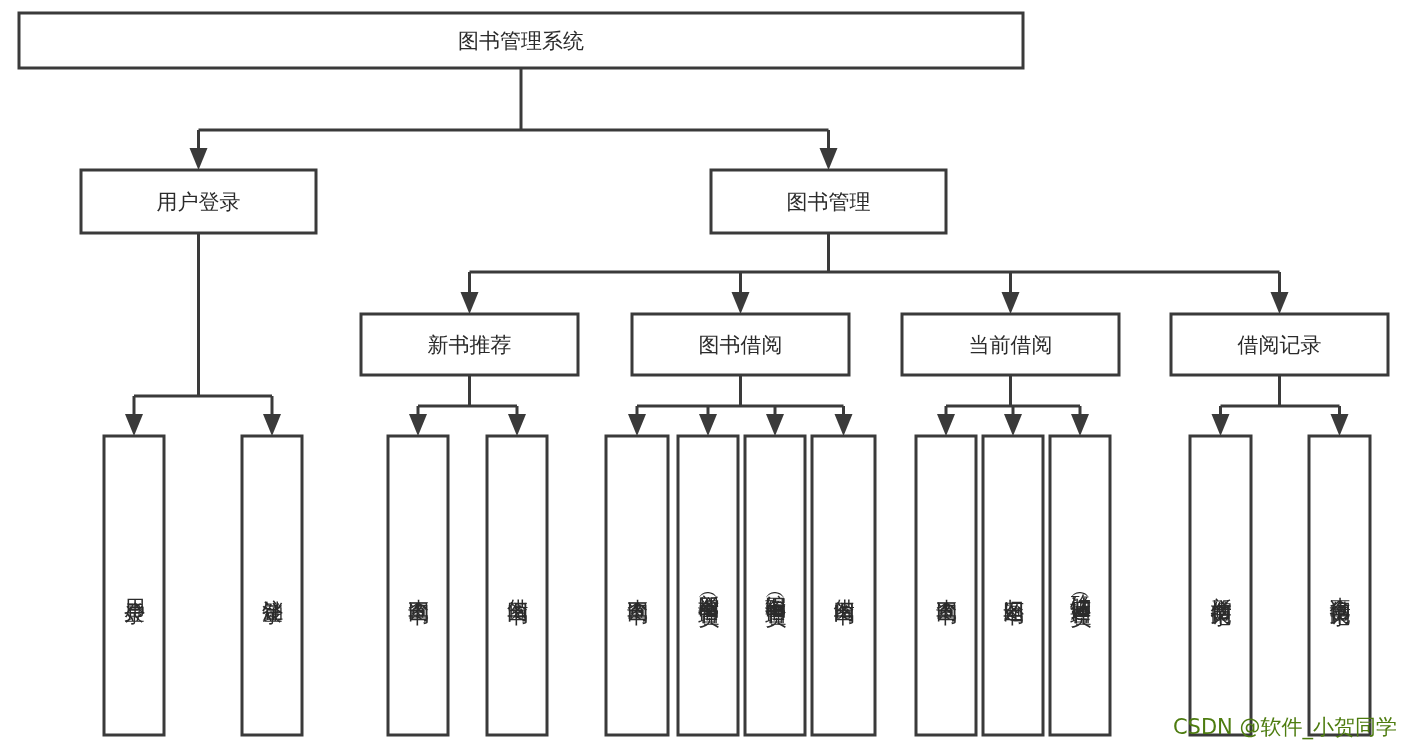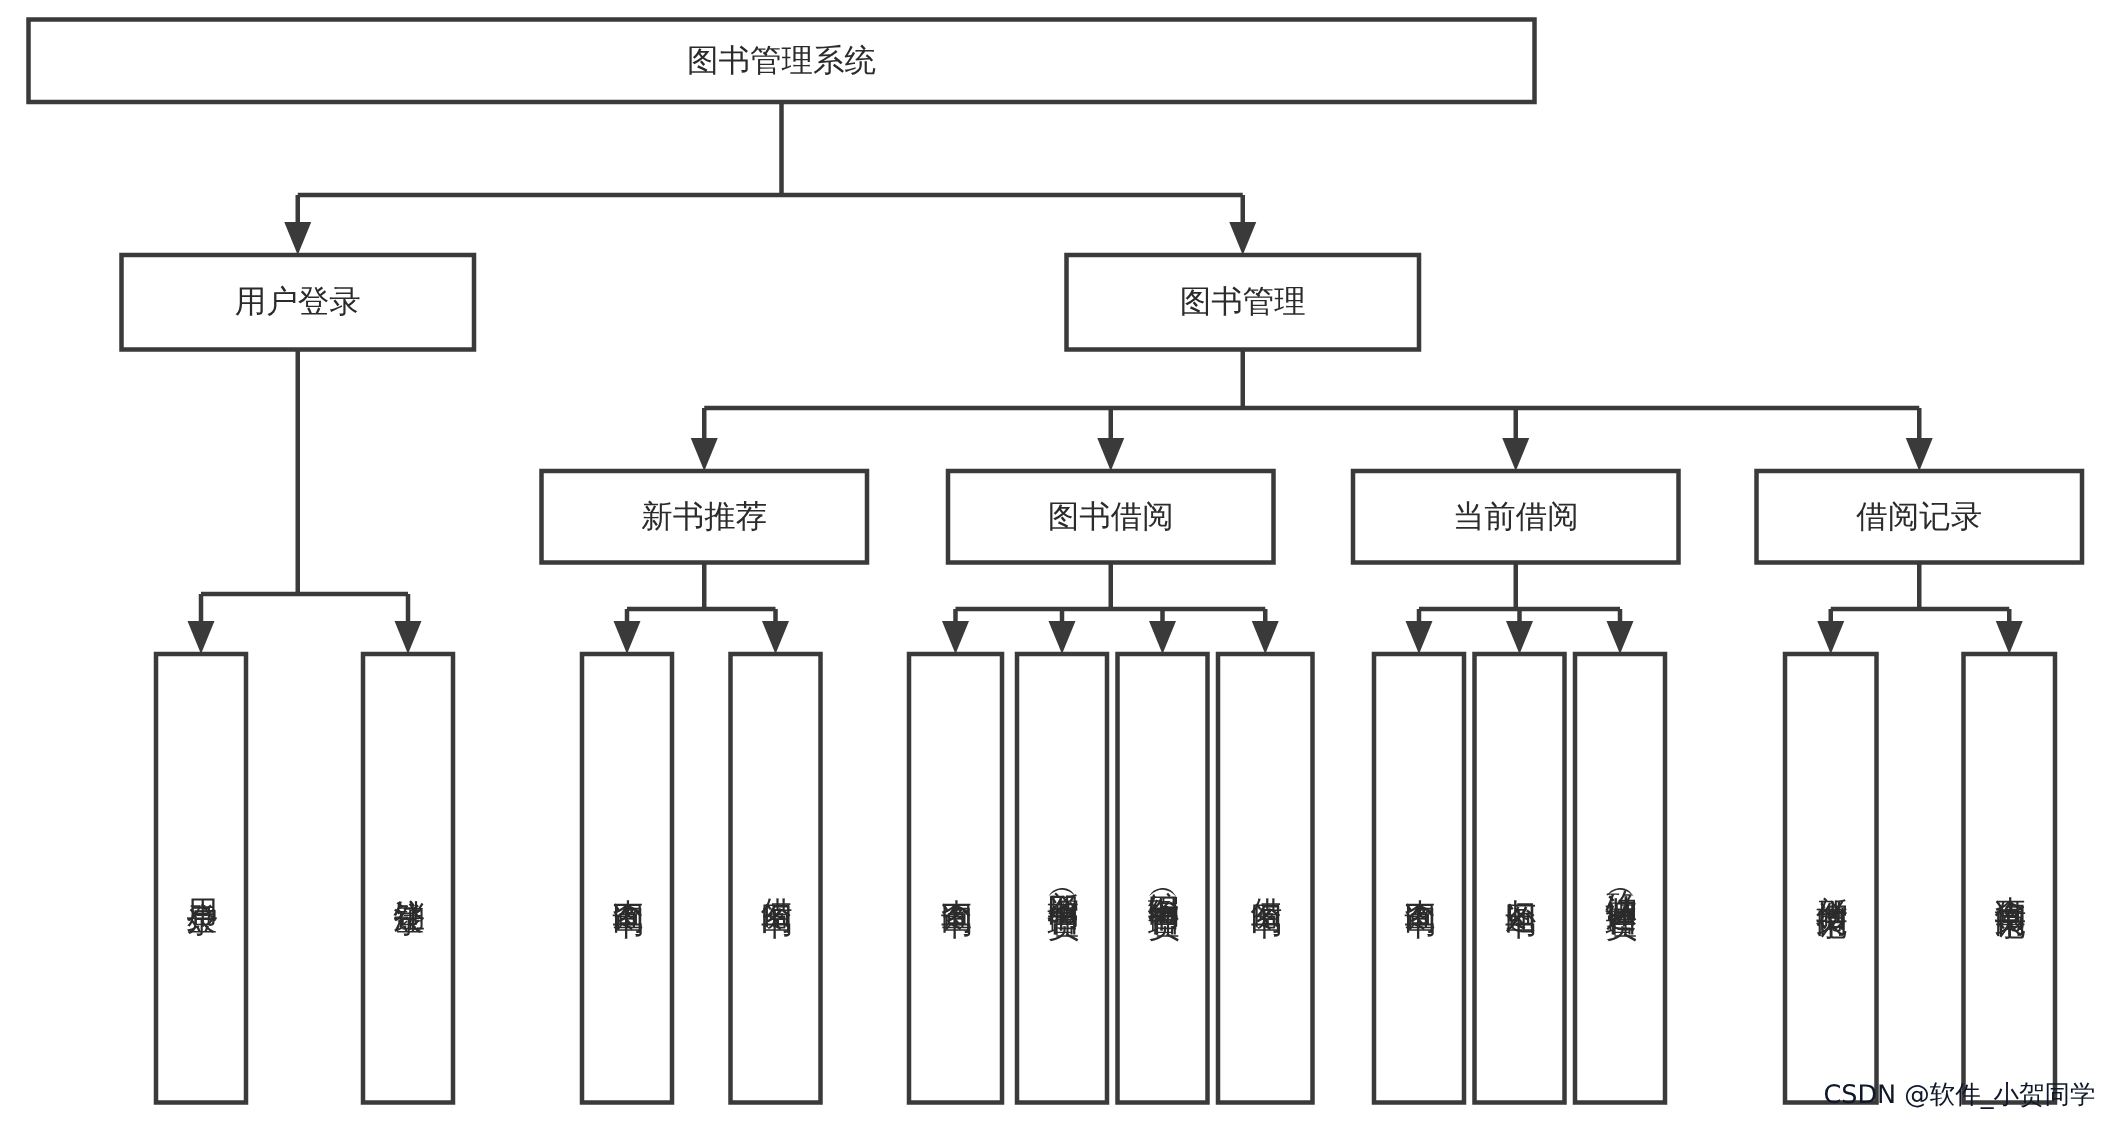--- a/index.html
+++ b/index.html
@@ -61,22 +61,22 @@
     justify-content: center;
     white-space: nowrap;
     box-sizing: border-box;
     pointer-events: none;
   }
   .watermark {
     position: absolute;
     right: 8px;
     bottom: 6px;
     font-family: "DejaVu Sans", "Liberation Sans", sans-serif;
-    font-size: 17px;
-    color: #0f172a;
+    font-size: 21px;
+    color: #4d7c0f;
     white-space: nowrap;
   }
 </style>
 </head>
 <body>
 
 <div id="diagram-root">
   <svg class="flow" viewBox="0 0 1405 747">
     <g id="connector-layer">
         <line x1="521" y1="68" x2="521" y2="130" class="link-line"></line>

